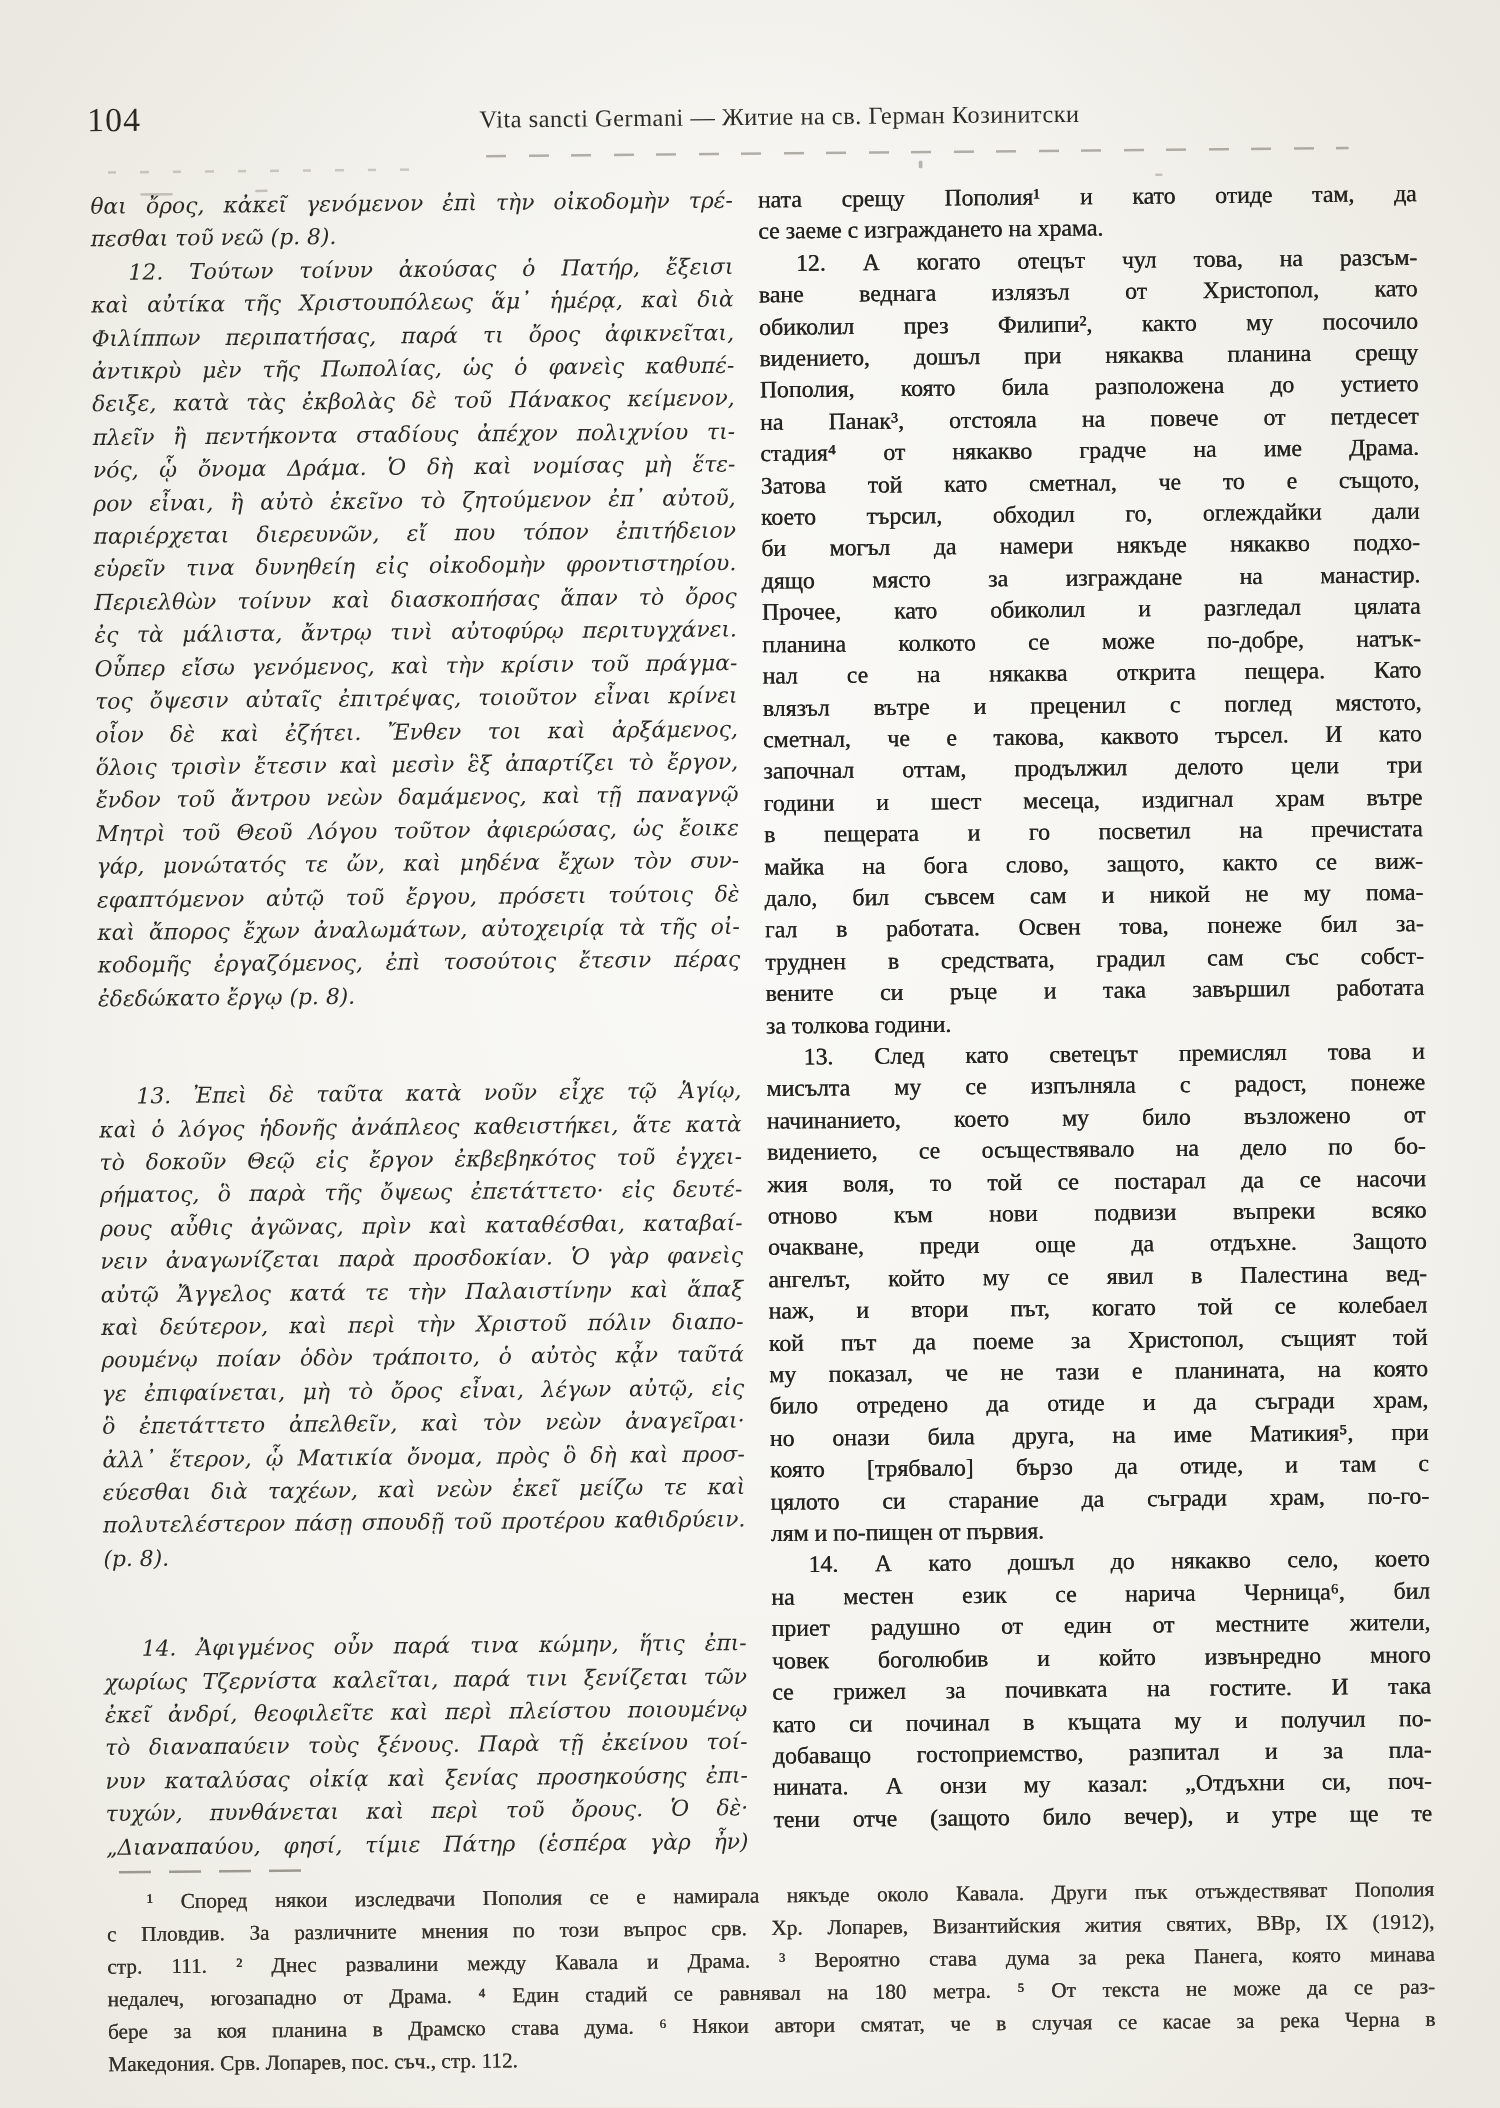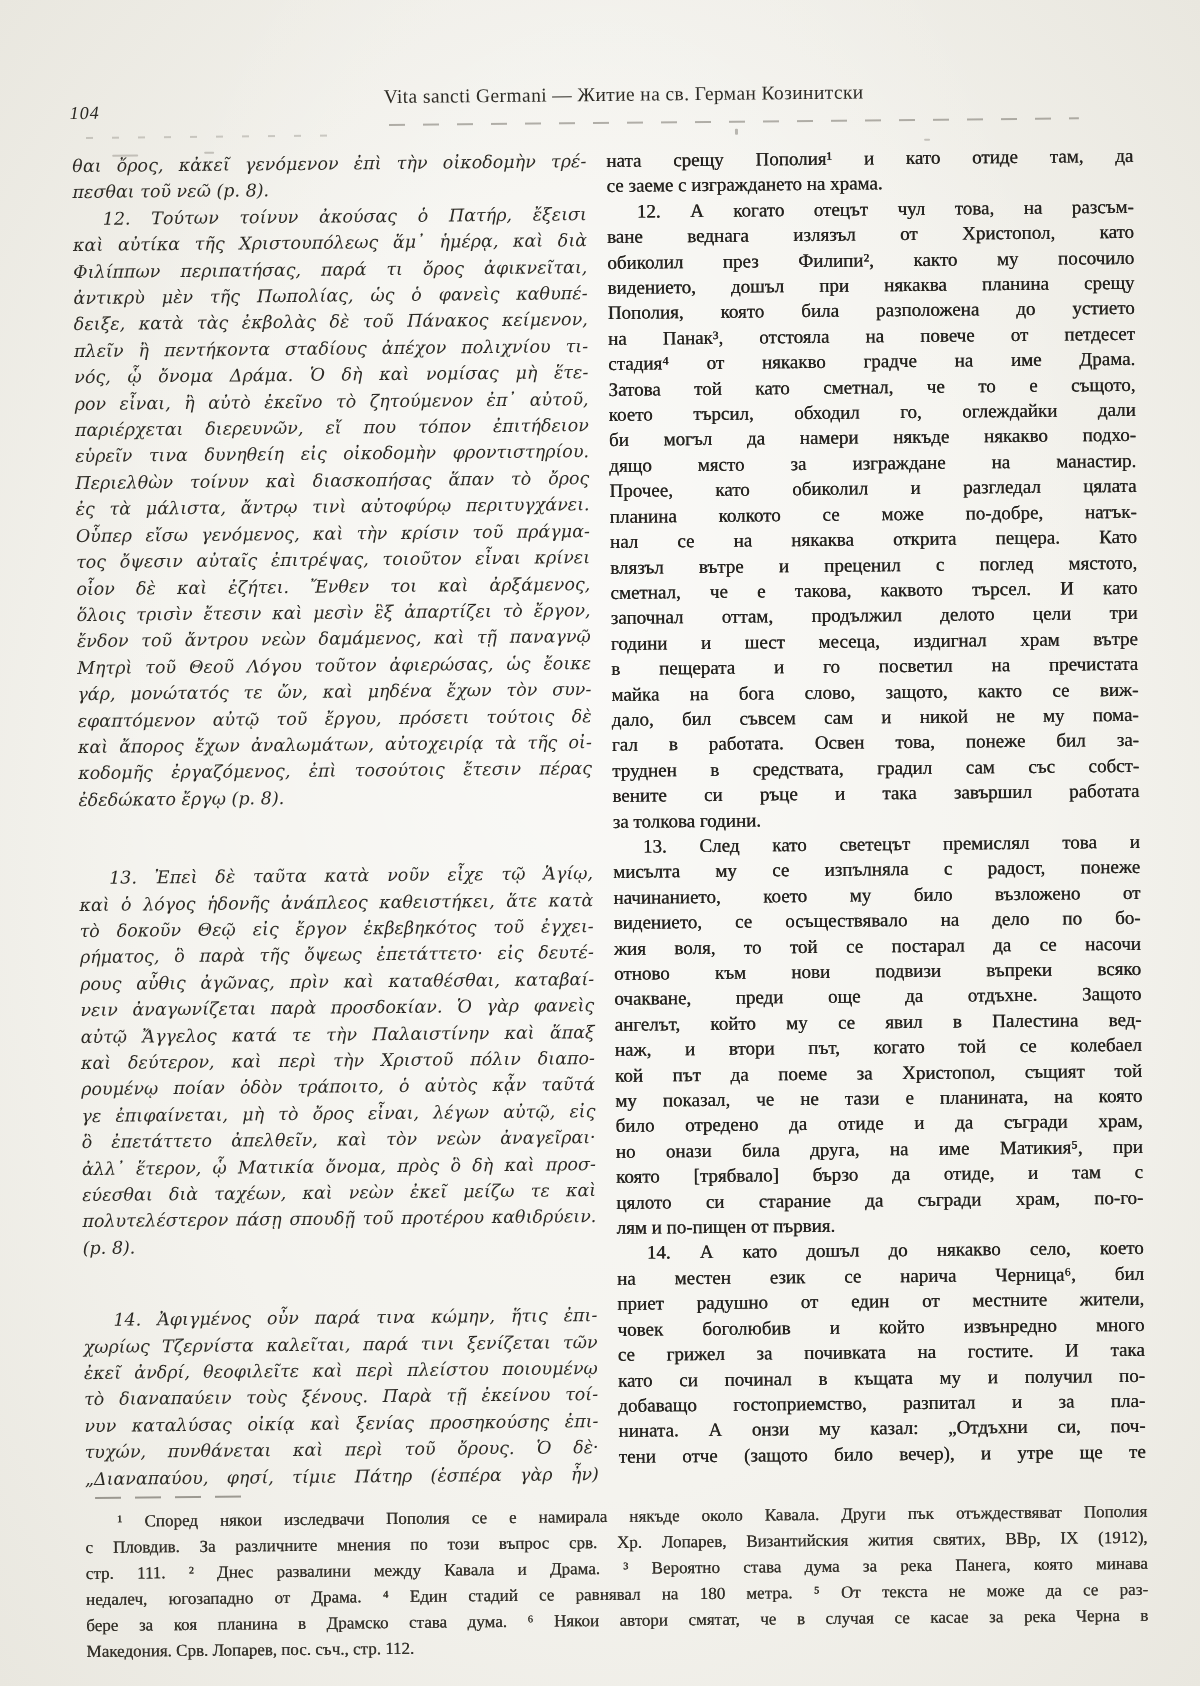--- a/index.html
+++ b/index.html
@@ -15,22 +15,22 @@
       radial-gradient(ellipse at 50% 50%, #f4f3ee 55%, #e9e7df 100%);
     color:#26241f;
   }
   .sheet{
     position:absolute;inset:0;
     transform:rotate(-0.55deg);
     transform-origin:50% 45%;
   }
   
   .pagenum{
-    position:absolute;left:76px;top:98px;
-    font-size:18px;letter-spacing:1px;color:#2a2823;font-style:italic;
+    position:absolute;left:76px;top:76px;
+    font-size:27px;letter-spacing:1px;color:#2a2823;
   }
   .running-title{
     position:absolute;left:150px;right:90px;top:84px;
     text-align:center;font-size:19.5px;letter-spacing:.4px;color:#2e2c26;
   }
   .head-rule{
     position:absolute;top:122px;left:395px;width:690px;height:2px;opacity:.5;
     background:repeating-linear-gradient(90deg,#6b675e 0 16px,transparent 16px 34px);
   }
   .head-rule-left{

